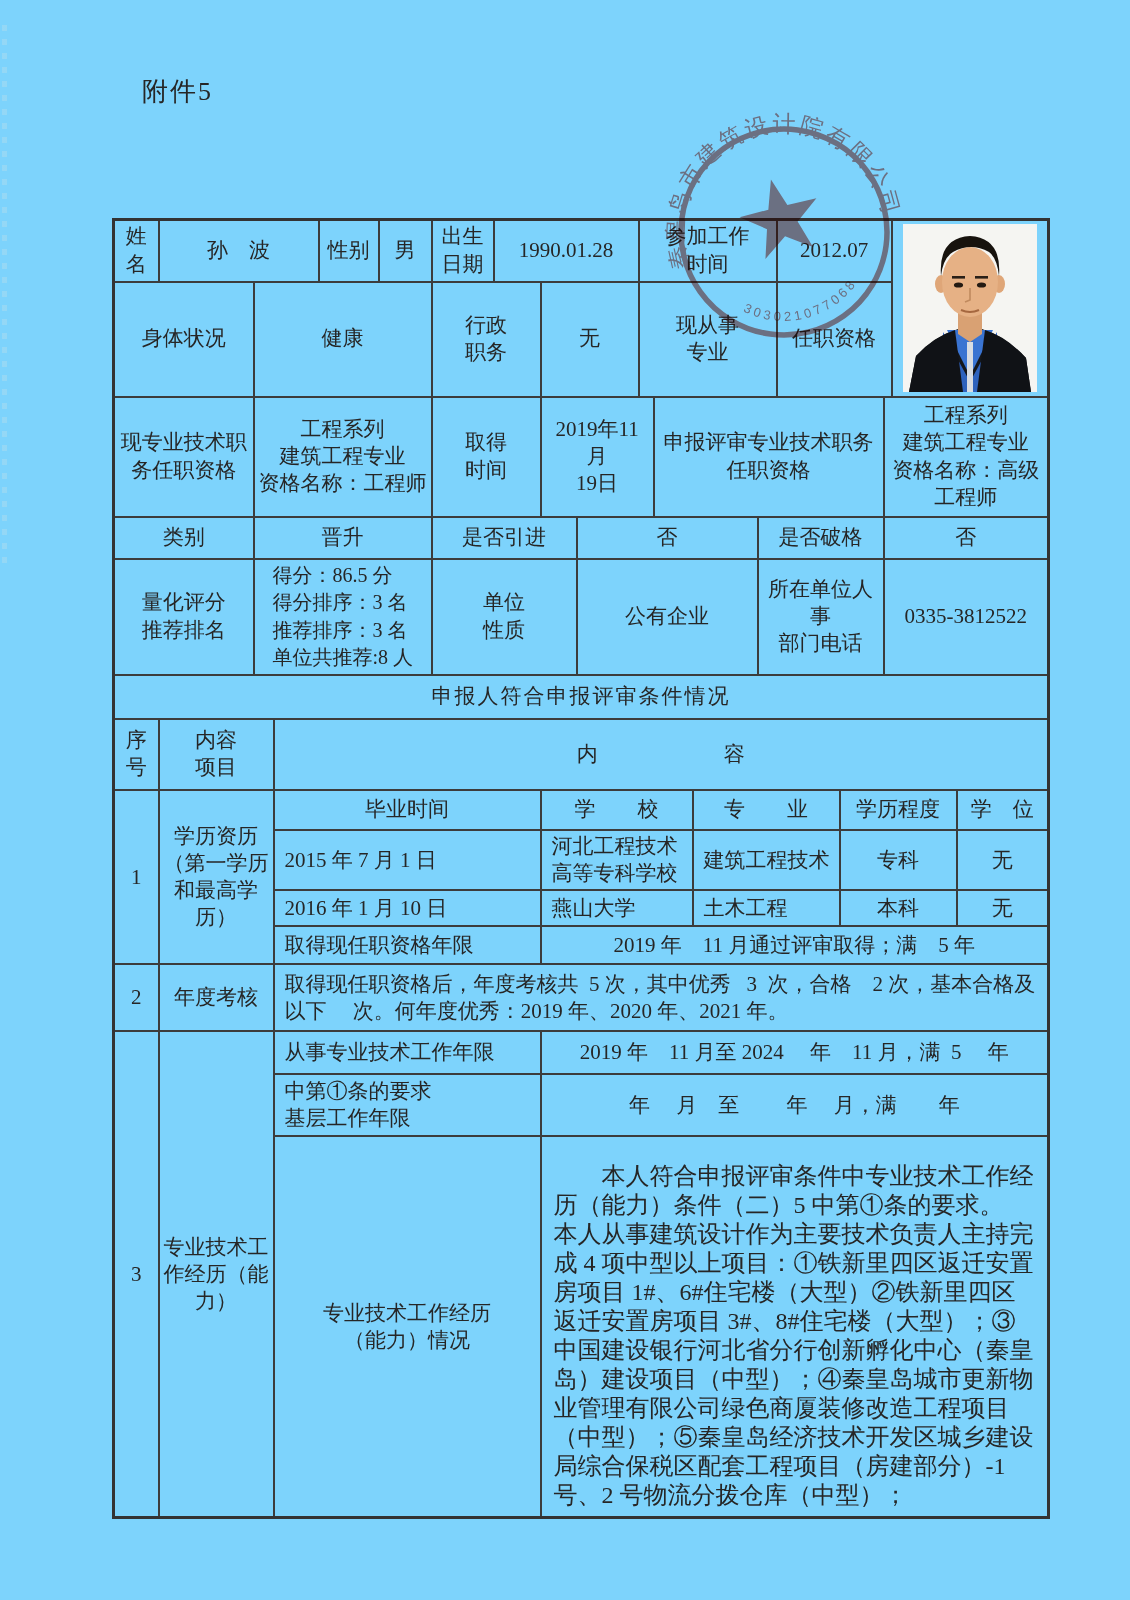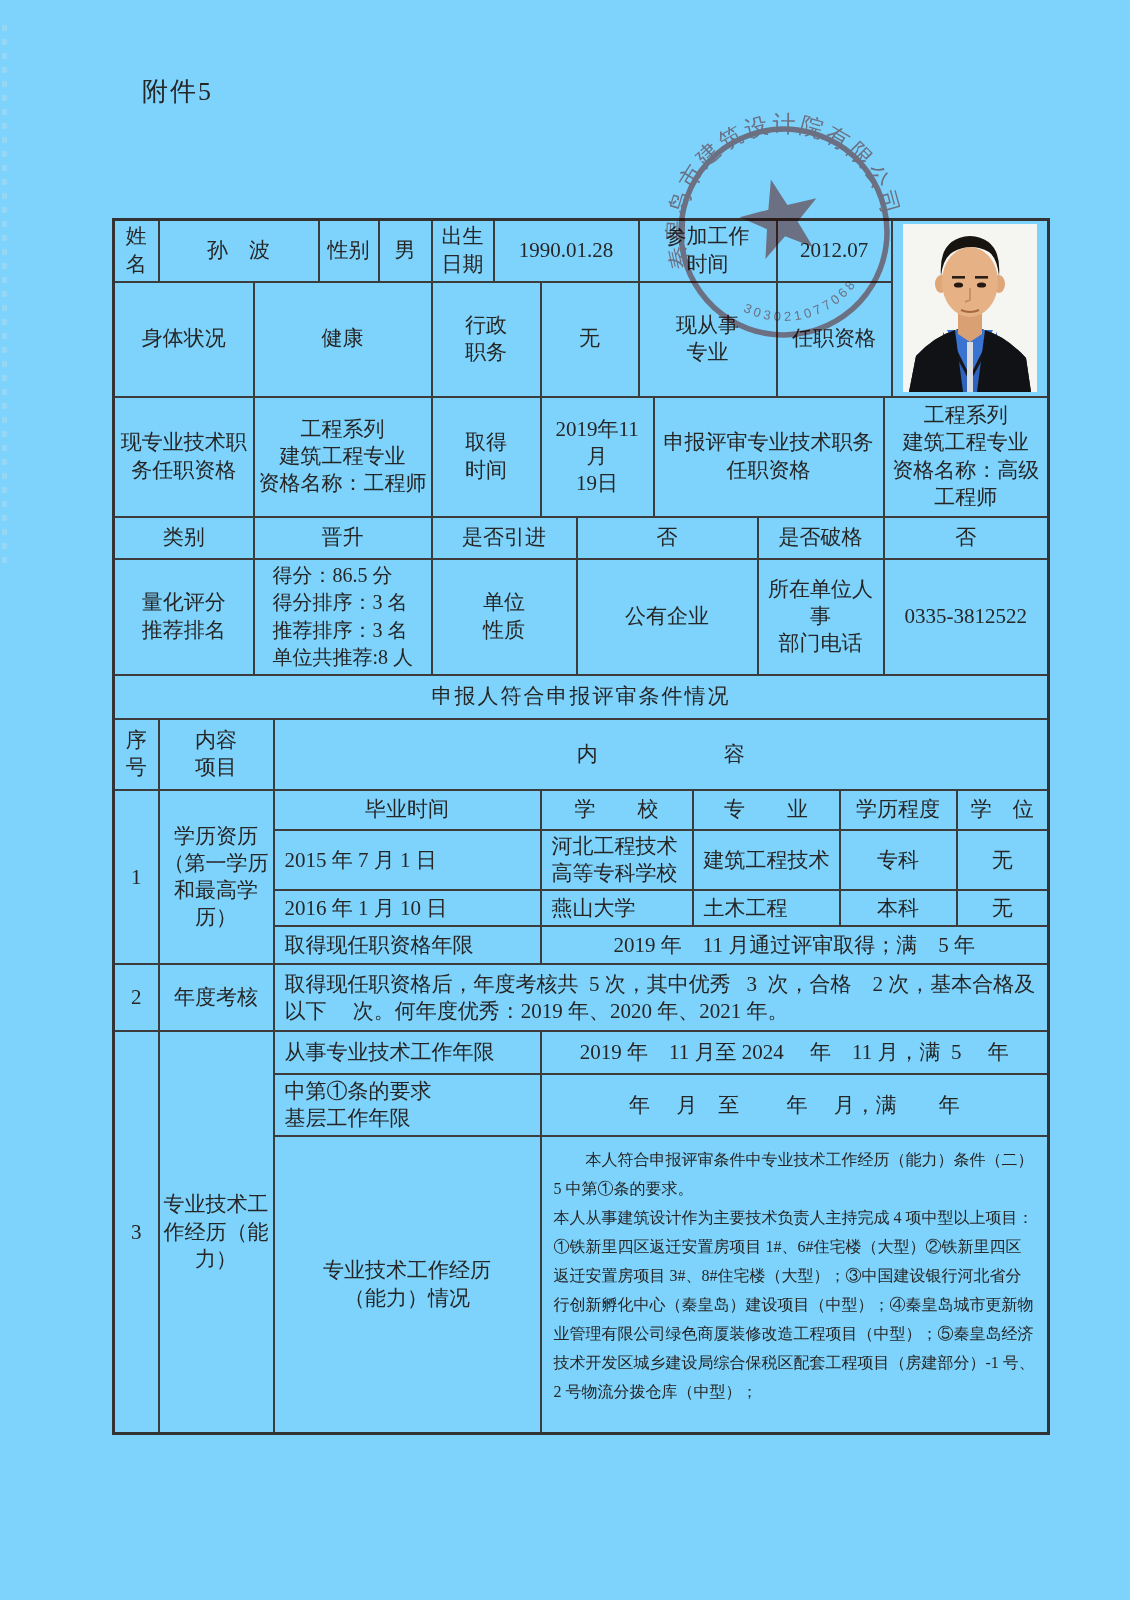--- a/index.html
+++ b/index.html
@@ -19,21 +19,21 @@
   .gap { display:inline-block; width:26px; }
 
   table.main { position:absolute; left:112px; top:218px; width:935px; border-collapse:collapse; table-layout:fixed;
     border:3px solid #333; }
   td { border:2px solid #3c3c3c; font-size:21px; text-align:center; vertical-align:middle;
     padding:2px 4px; line-height:1.3; overflow:hidden; }
   td.preline { white-space:pre-line; }
   td.left { text-align:left; padding-left:10px; }
   td.prewrap { white-space:pre-wrap; }
   td.score-cell { text-align:left; padding-left:18px; white-space:pre-line; font-size:20px; line-height:1.38; }
-  td.longtext { text-align:left; vertical-align:top; padding:8px 10px 6px 12px; font-size:16px; line-height:29px; }
+  td.longtext { text-align:left; vertical-align:top; padding:25px 10px 6px 12px; font-size:24px; line-height:29px; }
   td.longtext p.indent { text-indent:2em; }
   td.photo-cell { padding:0; vertical-align:middle; }
 
   .photo-wrap { display:flex; align-items:center; justify-content:center; }
 
   
   .stamp { position:absolute; left:664px; top:112px; width:240px; height:240px;
     mix-blend-mode:multiply; opacity:.88; pointer-events:none; }
 
   .section-head { letter-spacing:2px; }

